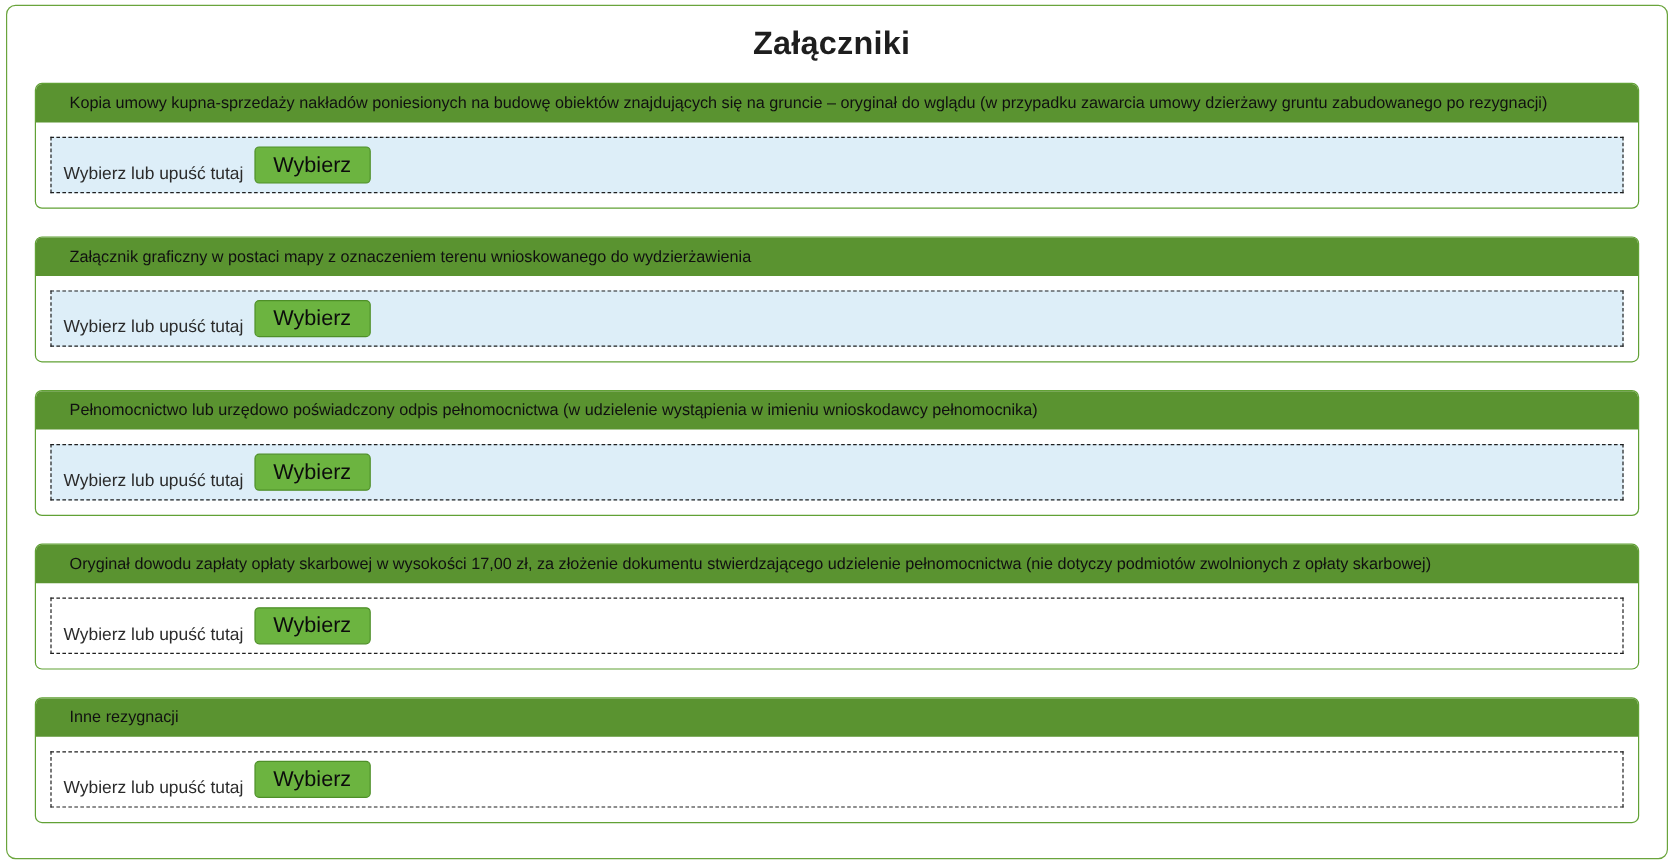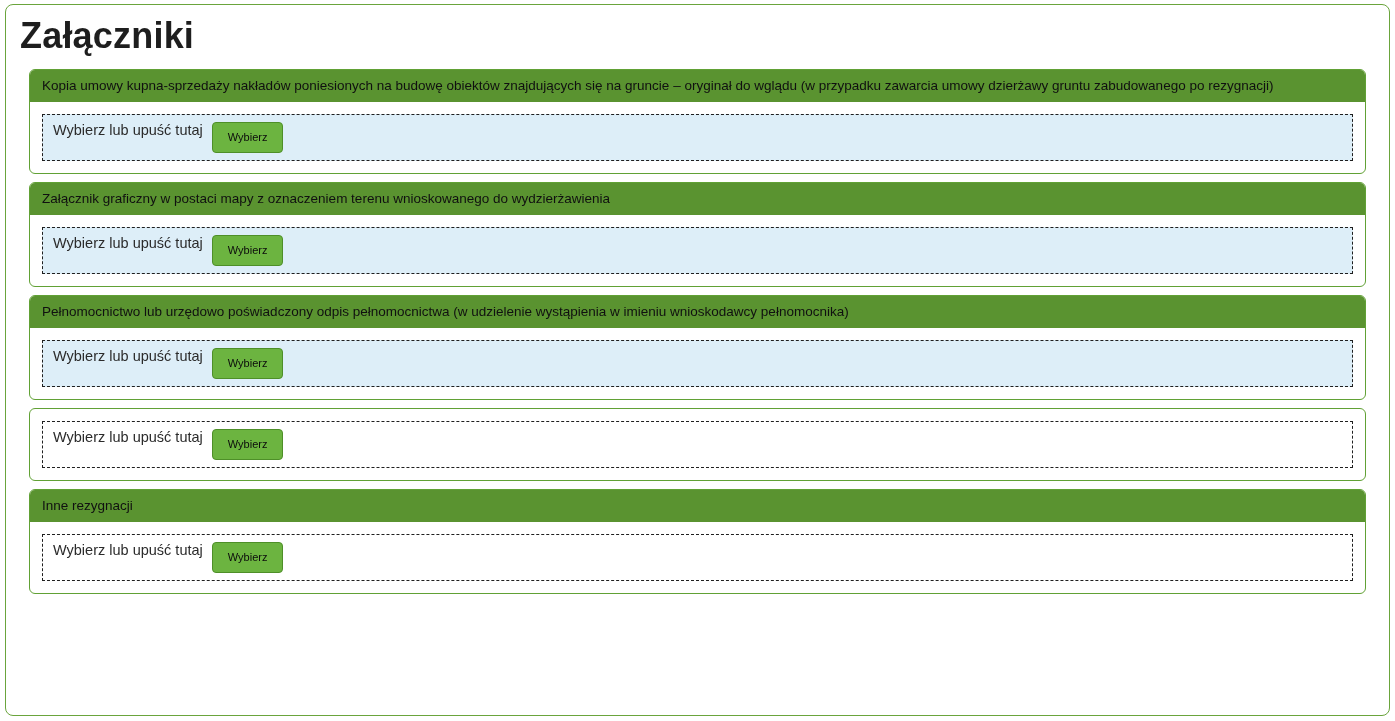--- a/index.html
+++ b/index.html
@@ -12,65 +12,66 @@
     margin: 4px 5px;
     width: 1385px;
     height: 712px;
     background: #fff;
     border: 1px solid #6aa43c;
     border-radius: 8px;
     padding: 13px 23px 20px 23px;
     overflow: hidden;
   }
   .page-title {
-    font-size: 36px;
+    font-size: 27px;
     font-weight: 600;
     color: #1e1e1e;
     line-height: 36px;
     margin-left: -9px;
     letter-spacing: 0.2px;
+    text-align: center;
   }
   .section {
     margin-top: 15px;
     border: 1px solid #61a135;
     border-radius: 6px;
     background: #fff;
   }
-  .section + .section { margin-top: 8px; }
+  .section + .section { margin-top: 23px; }
   .section-header {
     background: #5a9330;
     color: #101010;
     font-size: 13.5px;
     line-height: 18px;
     font-weight: 400;
-    padding: 7px 12px;
+    padding: 7px 28px;
     border-radius: 5px 5px 0 0;
   }
   .section-body {
     padding: 12px;
   }
   .dropzone {
     border: 1px dashed #1f1f1f;
     background: #fff;
     display: flex;
-    align-items: flex-start;
+    align-items: flex-end;
     padding: 7px 10px;
   }
   .dropzone.highlighted {
     background: #ddeef8;
   }
   .dropzone-label {
     font-size: 14.5px;
     color: #2b2b2b;
     margin-right: 9px;
     white-space: nowrap;
   }
   .select-button {
     font-family: "Liberation Sans", sans-serif;
-    font-size: 11px;
+    font-size: 18px;
     color: #0c0c0c;
     background: #6cb440;
     border: 1px solid #4e8f28;
     border-radius: 4px;
     padding: 5px 15px;
     line-height: 19px;
     cursor: pointer;
   }
 </style>
 </head>
@@ -103,20 +104,21 @@
     <div class="section-header">Pełnomocnictwo lub urzędowo poświadczony odpis pełnomocnictwa (w udzielenie wystąpienia w imieniu wnioskodawcy pełnomocnika)</div>
     <div class="section-body">
       <div class="dropzone highlighted">
         <span class="dropzone-label">Wybierz lub upuść tutaj</span>
         <button type="button" class="select-button">Wybierz</button>
       </div>
     </div>
   </div>
 
   <div class="section">
+    <div class="section-header">Oryginał dowodu zapłaty opłaty skarbowej w wysokości 17,00 zł, za złożenie dokumentu stwierdzającego udzielenie pełnomocnictwa (nie dotyczy podmiotów zwolnionych z opłaty skarbowej)</div>
     <div class="section-body">
       <div class="dropzone">
         <span class="dropzone-label">Wybierz lub upuść tutaj</span>
         <button type="button" class="select-button">Wybierz</button>
       </div>
     </div>
   </div>
 
   <div class="section">
     <div class="section-header">Inne rezygnacji</div>

